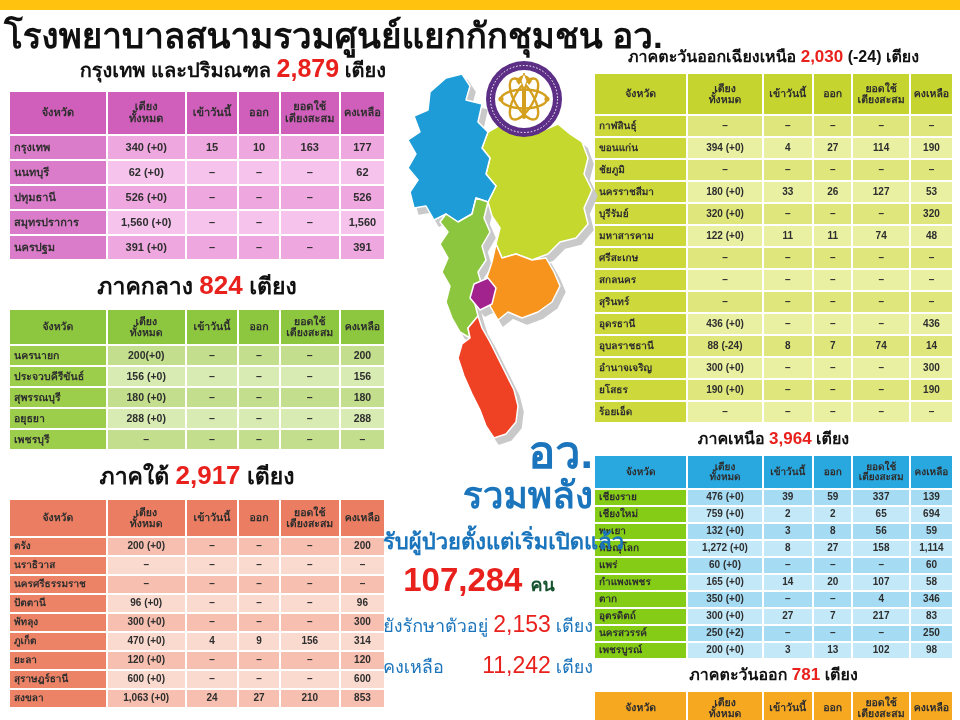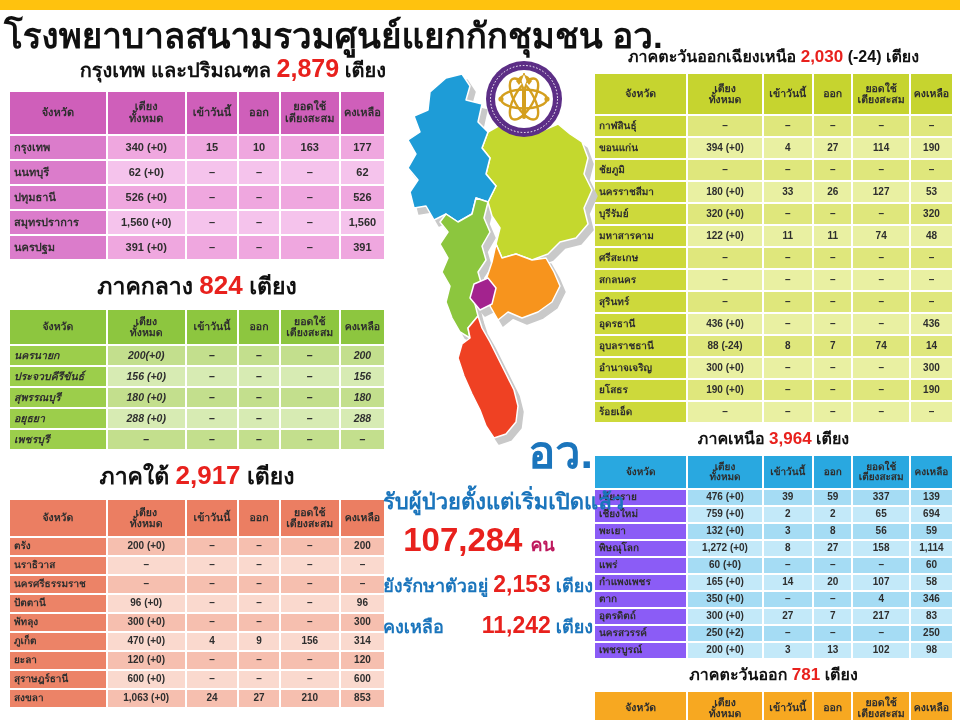--- a/index.html
+++ b/index.html
@@ -29,56 +29,56 @@
   table.tbl th{white-space:pre-line;}
   table.tbl td:first-child{text-align:left;padding-left:4px;white-space:nowrap;}
 
   .t-bkk th{height:42px;font-size:11px;background:#CF5FBA;}
   .t-bkk td{height:23px;font-size:11px;}
   .t-bkk td:first-child{background:#DB7CCB;}
   .t-bkk tr:nth-child(odd) td+td{background:#EFA7DF;}
   .t-bkk tr:nth-child(even) td+td{background:#F5C3EC;}
 
   .t-cen th{height:34px;font-size:10.5px;background:#8DC63F;}
-  .t-cen td{height:19px;font-size:10.5px;font-style:italic;}
+  .t-cen td{height:19px;font-size:10.5px;}
   .t-cen td:first-child{background:#9CCE4B;}
   .t-cen tr:nth-child(odd) td+td{background:#C3DF8D;}
   .t-cen tr:nth-child(even) td+td{background:#D7EBB3;}
 
   .t-sou th{height:36px;font-size:10.5px;background:#EB7E62;}
   .t-sou td{height:17px;font-size:10px;}
   .t-sou td:first-child{background:#EC8367;}
   .t-sou tr:nth-child(odd) td+td{background:#F6BFAF;}
   .t-sou tr:nth-child(even) td+td{background:#FAD9CE;}
 
   .t-ne th{height:40px;font-size:10.5px;background:#C6D42F;}
   .t-ne td{height:20px;font-size:10px;}
   .t-ne td:first-child{background:#CDD93B;}
   .t-ne tr:nth-child(odd) td+td{background:#DFE77C;}
   .t-ne tr:nth-child(even) td+td{background:#E9F0A2;}
 
   .t-nor th{height:32px;font-size:10px;background:#29A8E0;}
   .t-nor td{height:15px;font-size:10px;}
-  .t-nor td:first-child{background:#8b5cf6;}
+  .t-nor td:first-child{background:#84cc16;}
   .t-nor tr:nth-child(odd) td+td{background:#A5DCF4;}
   .t-nor tr:nth-child(even) td+td{background:#C3E9F9;}
 
   .t-eas th{height:32px;font-size:10.5px;background:#F7A821;}
 
   
   #map-wrap{position:absolute;left:390px;top:70px;width:205px;height:380px;}
   #map-wrap svg{filter:drop-shadow(5px 6px 0 #c9c9c9);}
   #logo{position:absolute;left:484px;top:59px;width:80px;height:80px;}
   #center-text{position:absolute;left:383px;top:430px;width:210px;text-align:right;color:#1B75BC;}
   .camp1{font-size:45px;font-weight:bold;line-height:1.02;}
   .camp2{font-size:37px;font-weight:bold;line-height:1.08;}
   .c-label{font-size:22px;font-weight:bold;margin-top:8px;white-space:nowrap;}
   .c-bignum{font-size:33px;font-weight:bold;color:#E8211D;text-align:center;margin:2px 18px 0 0;}
-  .c-bignum .unit{font-size:18px;color:#be185d;margin-left:8px;}
-  .c-line{font-size:18px;font-weight:bold;margin-top:12px;white-space:nowrap;}
+  .c-bignum .unit{font-size:18px;color:#14532d;margin-left:8px;}
+  .c-line{font-size:18px;font-weight:normal;margin-top:12px;white-space:nowrap;}
   .c-line .val{font-size:23px;color:#E8211D;}
   .c-line.spread{display:flex;justify-content:space-between;align-items:baseline;}
 </style>
 </head>
 <body>
 
 <div id="page">
   <div id="topbar"></div>
   <div id="main-title">โรงพยาบาลสนามรวมศูนย์แยกกักชุมชน อว.</div>
 
@@ -638,20 +638,21 @@
           <circle cx="63" cy="40" r="2.6"></circle>
         <rect x="38" y="18" width="4" height="42" rx="2"></rect>
         <path d="M32,22 Q40,10 48,22 L45,26 Q40,18 35,26 Z"></path>
       </g>
       <path d="M40,14 L43,22 L40,30 L37,22 Z" fill="#ffffff" stroke="#D49F1E" stroke-width="1"></path>
     </svg>
   </div>
 
   <div id="center-text">
     <div class="camp1">อว.</div>
+    <div class="camp2">รวมพลัง</div>
     <div class="c-label">รับผู้ป่วยตั้งแต่เริ่มเปิดแล้ว</div>
     <div class="c-bignum">
       <span>107,284</span><span class="unit">คน</span>
     </div>
     <div class="c-line">
       <span>ยังรักษาตัวอยู่</span>
       <span class="val">2,153</span>
       <span>เตียง</span>
     </div>
     <div class="c-line spread">

